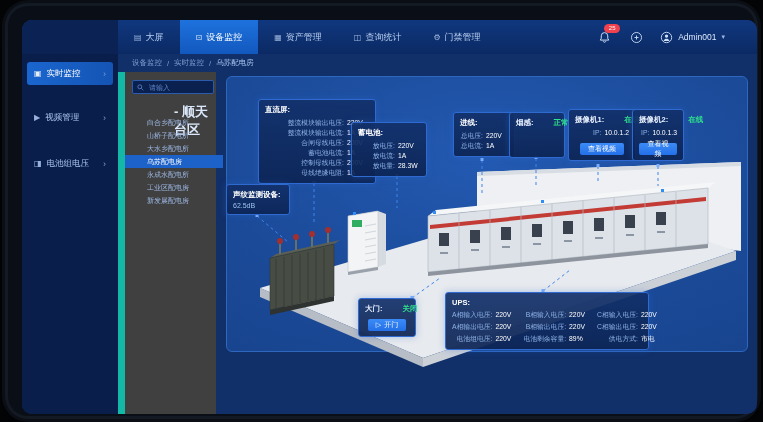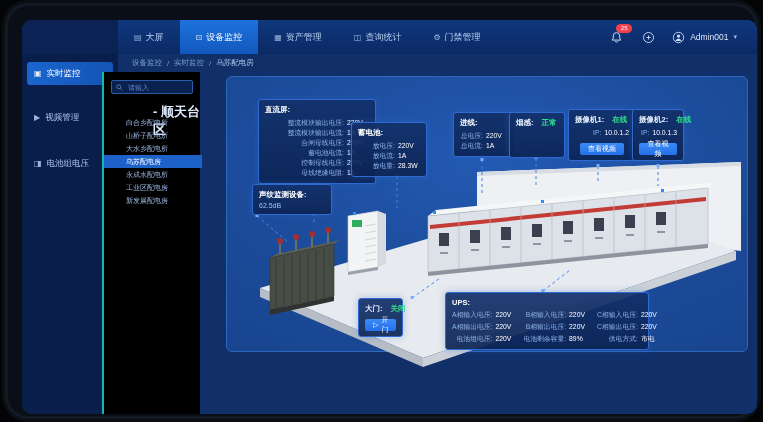--- a/index.html
+++ b/index.html
@@ -10,41 +10,41 @@
   .app{position:absolute;left:14px;top:14px;width:735px;height:394px;border-radius:10px;overflow:hidden;
     background:#11306a;}
   
   .navbar{position:absolute;left:0;top:0;width:735px;height:34px;
     background:linear-gradient(180deg,#10377e,#0b2a64);display:flex;align-items:stretch;z-index:6;}
   .nav-left{width:96px;background:#0a2254;flex:none;}
   .tabs{display:flex;align-items:stretch;}
   .tab{display:flex;align-items:center;gap:4px;padding:0 16px;color:#b9cff2;font-size:9px;cursor:pointer;}
   .tab .ticon{font-size:8px;opacity:.85;}
   .tab.active{background:linear-gradient(180deg,#1e72dd,#1258be);color:#fff;}
-  .nav-right{margin-left:auto;display:flex;align-items:center;gap:16px;padding-right:20px;}
+  .nav-right{margin-left:auto;display:flex;align-items:center;gap:16px;padding-right:32px;}
   .nav-ico{position:relative;width:16px;height:16px;display:flex;align-items:center;justify-content:center;cursor:pointer;}
   .badge{position:absolute;top:-5px;left:8px;min-width:12px;height:9px;border-radius:5px;background:#f0414d;
     color:#fff;font-size:6px;line-height:9px;text-align:center;padding:0 2px;}
   .user{display:flex;align-items:center;gap:5px;color:#dbe8fb;font-size:8.5px;cursor:pointer;}
   .caret{font-size:7px;color:#9db8e4;}
   
   .crumbbar{position:absolute;left:96px;top:34px;width:639px;height:18px;z-index:5;
     display:flex;align-items:center;gap:5px;padding-left:14px;font-size:7.5px;color:#7f9fd4;}
   .crumb{cursor:pointer;}
   .crumb.current{color:#a9c4ee;}
   
   .sidebar{position:absolute;left:0;top:34px;width:96px;height:360px;background:#0a1e4b;z-index:5;}
   .side-item{position:absolute;left:5px;width:86px;height:23px;border-radius:3px;display:flex;align-items:center;
     gap:5px;padding:0 7px;color:#a9c2ec;font-size:8.5px;cursor:pointer;box-sizing:border-box;}
   .side-item .sicon{font-size:8px;opacity:.9;}
   .side-item .chev{margin-left:auto;font-size:9px;color:#7e9ed2;}
   .side-item.active{background:linear-gradient(90deg,#1a66cf,#1454b4);color:#fff;}
   
-  .treepanel{position:absolute;left:80px;top:52px;width:98px;height:342px;background:#000000;z-index:5;
-    border-left:2px solid #14b8a6;box-sizing:border-box;}
+  .treepanel{position:absolute;left:96px;top:52px;width:98px;height:342px;background:#404040;z-index:5;
+    border-left:7px solid #14b8a6;box-sizing:border-box;}
   .searchbox{position:absolute;left:7px;top:8px;width:82px;height:14px;background:#0a2150;border:1px solid #2b5cab;
     border-radius:2px;display:flex;align-items:center;padding:0 4px;box-sizing:border-box;gap:3px;}
   .searchbox input{flex:1;min-width:0;background:transparent;border:none;outline:none;color:#cfe0f8;font-size:7px;
     font-family:inherit;}
   .searchbox input::placeholder{color:#5f83c2;}
   .tree-root{position:absolute;left:8px;top:31px;font-size:13px;color:#dce9fc;font-weight:bold;cursor:pointer;margin-left:41px;}
   .tree-item{position:absolute;left:0;width:98px;height:13px;line-height:13px;padding-left:22px;font-size:7px;
     color:#9db9e6;cursor:pointer;box-sizing:border-box;white-space:nowrap;}
   .tree-item.selected{background:#1d62c8;color:#fff;}
   
@@ -53,21 +53,21 @@
     border:1px solid #2d67be;box-sizing:border-box;}
   .scene{position:absolute;left:0;top:0;width:735px;height:394px;z-index:2;pointer-events:none;}
   
   .card{position:absolute;z-index:3;background:linear-gradient(180deg,rgba(18,48,106,.92),rgba(12,36,84,.92));
     border:1px solid #2e6ad0;border-radius:3px;padding:5px 6px;box-sizing:border-box;color:#e8f1ff;
     box-shadow:0 0 7px rgba(46,106,208,.35);}
   .ctitle{font-size:7.5px;font-weight:bold;color:#fff;margin-bottom:3px;white-space:nowrap;}
   .row{display:flex;font-size:6.8px;line-height:10px;white-space:nowrap;}
   .row .lbl{flex:1;text-align:right;color:#8fb3e8;margin-right:3px;}
   .row .val{color:#fff;min-width:22px;}
-  .inline-status{display:flex;gap:8px;font-size:7.5px;font-weight:bold;white-space:nowrap;}
+  .inline-status{display:flex;gap:20px;font-size:7.5px;font-weight:bold;white-space:nowrap;}
   .green{color:#2fe08c;}
   .orange{color:#f0a63a;}
   .btn{display:flex;align-items:center;justify-content:center;gap:3px;background:linear-gradient(180deg,#3b8bf7,#2470e8);
     color:#fff;font-size:7px;border:none;border-radius:2px;height:12px;padding:0 8px;cursor:pointer;
     font-family:inherit;margin:5px auto 0;}
   .ups-grid{display:grid;grid-template-columns:1fr 1.15fr 1fr;column-gap:8px;row-gap:2px;}
   .ups-cell{display:flex;font-size:6.8px;line-height:10px;white-space:nowrap;}
   .ups-cell .lbl{flex:1;text-align:right;color:#8fb3e8;margin-right:3px;}
   .ups-cell .val{color:#fff;min-width:20px;}
   .soundval{font-size:7px;color:#9fc3f2;margin-top:2px;}
@@ -366,26 +366,26 @@
             <span>摄像机2:</span>
             <span class="green">在线</span>
           </div>
       <div class="row" style="margin-top:3px">
             <span class="lbl">IP:</span>
             <span class="val">10.0.1.3</span>
           </div>
       <button class="btn">查看视频</button>
     </div>
 
-    <div class="card" style="left:230px;top:164px;width:80px">
+    <div class="card" style="left:204px;top:164px;width:64px">
       <div class="ctitle" style="margin-bottom:0">声纹监测设备:</div>
       <div class="soundval">62.5dB</div>
     </div>
 
-    <div class="card" style="left:336px;top:278px;width:45px">
+    <div class="card" style="left:336px;top:278px;width:58px">
       <div class="inline-status">
             <span>大门:</span>
             <span class="green">关闭</span>
           </div>
       <button class="btn">
             <span>▷</span>
             <span>开门</span>
           </button>
     </div>
 

